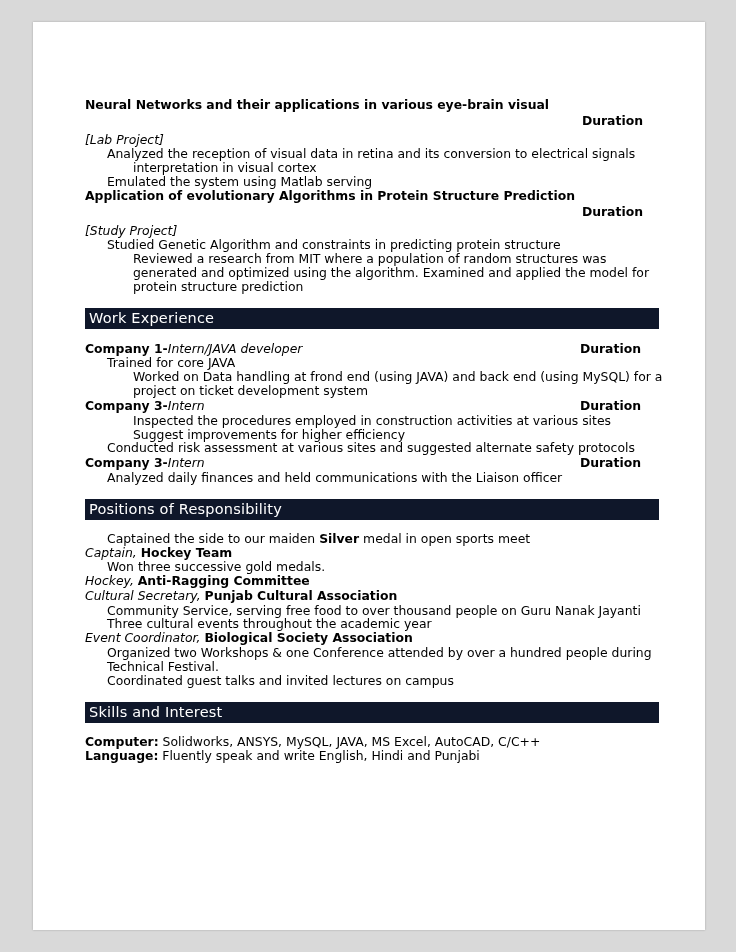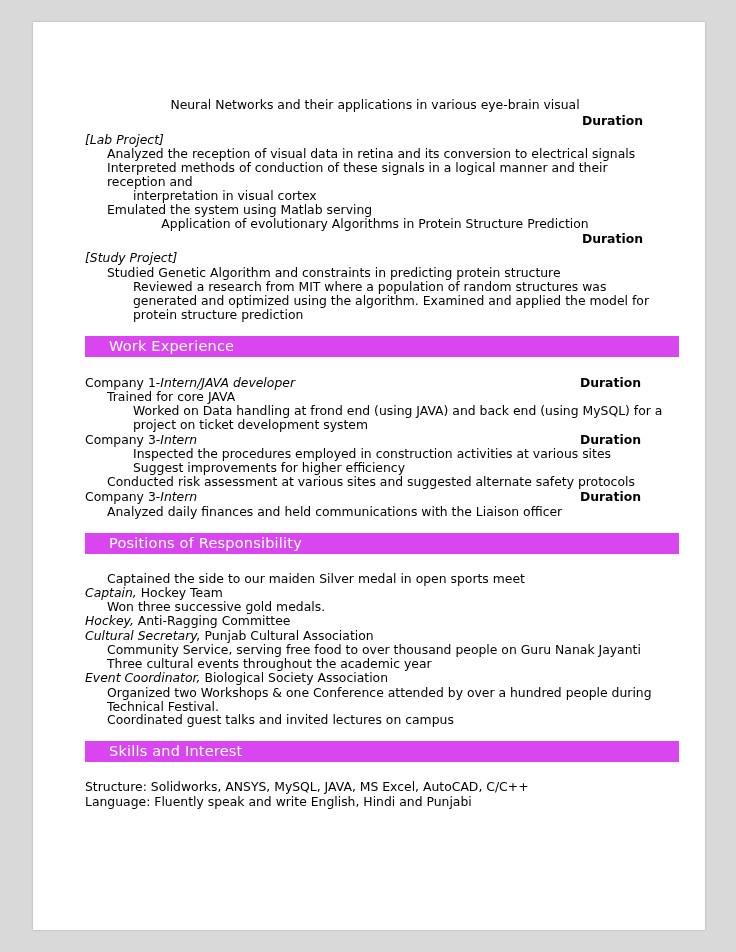--- a/index.html
+++ b/index.html
@@ -26,21 +26,21 @@
     position: absolute;
     left: 52px;
     top: 76px;
     width: 580px;
   }
   .line {
     font-size: 12.4px;
     color: #000;
     line-height: 1.18;
   }
-  .bold { font-weight: normal; text-align: center; }
+  .bold { font-weight: bold; }
   .ital { font-style: italic; }
   .indent1 { padding-left: 22px; }
   .indent2 { padding-left: 48px; }
   .row-dur {
     display: flex;
     justify-content: space-between;
     align-items: baseline;
   }
   .dur {
     font-weight: bold;
@@ -48,44 +48,43 @@
     padding-right: 24px;
     white-space: nowrap;
   }
   .dur-right {
     text-align: right;
     font-weight: bold;
     font-size: 12.4px;
     padding-right: 22px;
   }
   .section-bar {
-    background: #d946ef;
+    background: #0f172a;
     color: #ffffff;
     font-size: 14.5px;
-    padding: 2px 0 3px 24px;
+    padding: 2px 0 3px 4px;
     margin-top: 14px;
-    margin-bottom: 18px;
+    margin-bottom: 12px;
     width: 570px;
     letter-spacing: 0.2px;
   }
   .gap-sm { height: 5px; }
   .tight { line-height: 1.12; }
 </style>
 </head>
 <body>
 
 <div class="page">
   <div class="content">
 
     <div class="line bold">Neural Networks and their applications in various eye-brain visual</div>
     <div class="dur-right">Duration</div>
     <div class="gap-sm"></div>
     <div class="line ital">[Lab Project]</div>
     <div class="line indent1 tight">Analyzed the reception of visual data in retina and its conversion to electrical signals</div>
-    <div class="line indent1 tight">Interpreted methods of conduction of these signals in a logical manner and their reception and</div>
     <div class="line indent2 tight">interpretation in visual cortex</div>
     <div class="line indent1 tight">Emulated the system using Matlab serving</div>
 
     <div class="line bold">Application of evolutionary Algorithms in Protein Structure Prediction</div>
     <div class="dur-right">Duration</div>
     <div class="gap-sm"></div>
     <div class="line ital">[Study Project]</div>
     <div class="line indent1 tight">Studied Genetic Algorithm and constraints in predicting protein structure</div>
     <div class="line indent2 tight">Reviewed a research from MIT where a population of random structures was generated and optimized using the algorithm. Examined and applied the model for protein structure prediction</div>
 
@@ -120,17 +119,17 @@
     <div class="line"><span class="ital">Hockey,</span> <span class="bold">Anti-Ragging Committee</span></div>
 
     <div class="line"><span class="ital">Cultural Secretary,</span> <span class="bold">Punjab Cultural Association</span></div>
     <div class="line indent1 tight">Community Service, serving free food to over thousand people on Guru Nanak Jayanti Three cultural events throughout the academic year</div>
 
     <div class="line"><span class="ital">Event Coordinator,</span> <span class="bold">Biological Society Association</span></div>
     <div class="line indent1 tight">Organized two Workshops &amp; one Conference attended by over a hundred people during Technical Festival.</div>
     <div class="line indent1 tight">Coordinated guest talks and invited lectures on campus</div>
 
     <div class="section-bar">Skills and Interest</div>
-    <div class="line"><span class="bold">Structure:</span><span> Solidworks, ANSYS, MySQL, JAVA, MS Excel, AutoCAD, C/C++</span></div>
+    <div class="line"><span class="bold">Computer:</span><span> Solidworks, ANSYS, MySQL, JAVA, MS Excel, AutoCAD, C/C++</span></div>
     <div class="line"><span class="bold">Language:</span><span> Fluently speak and write English, Hindi and Punjabi</span></div>
 
   </div>
 </div>
 
 </body></html>

